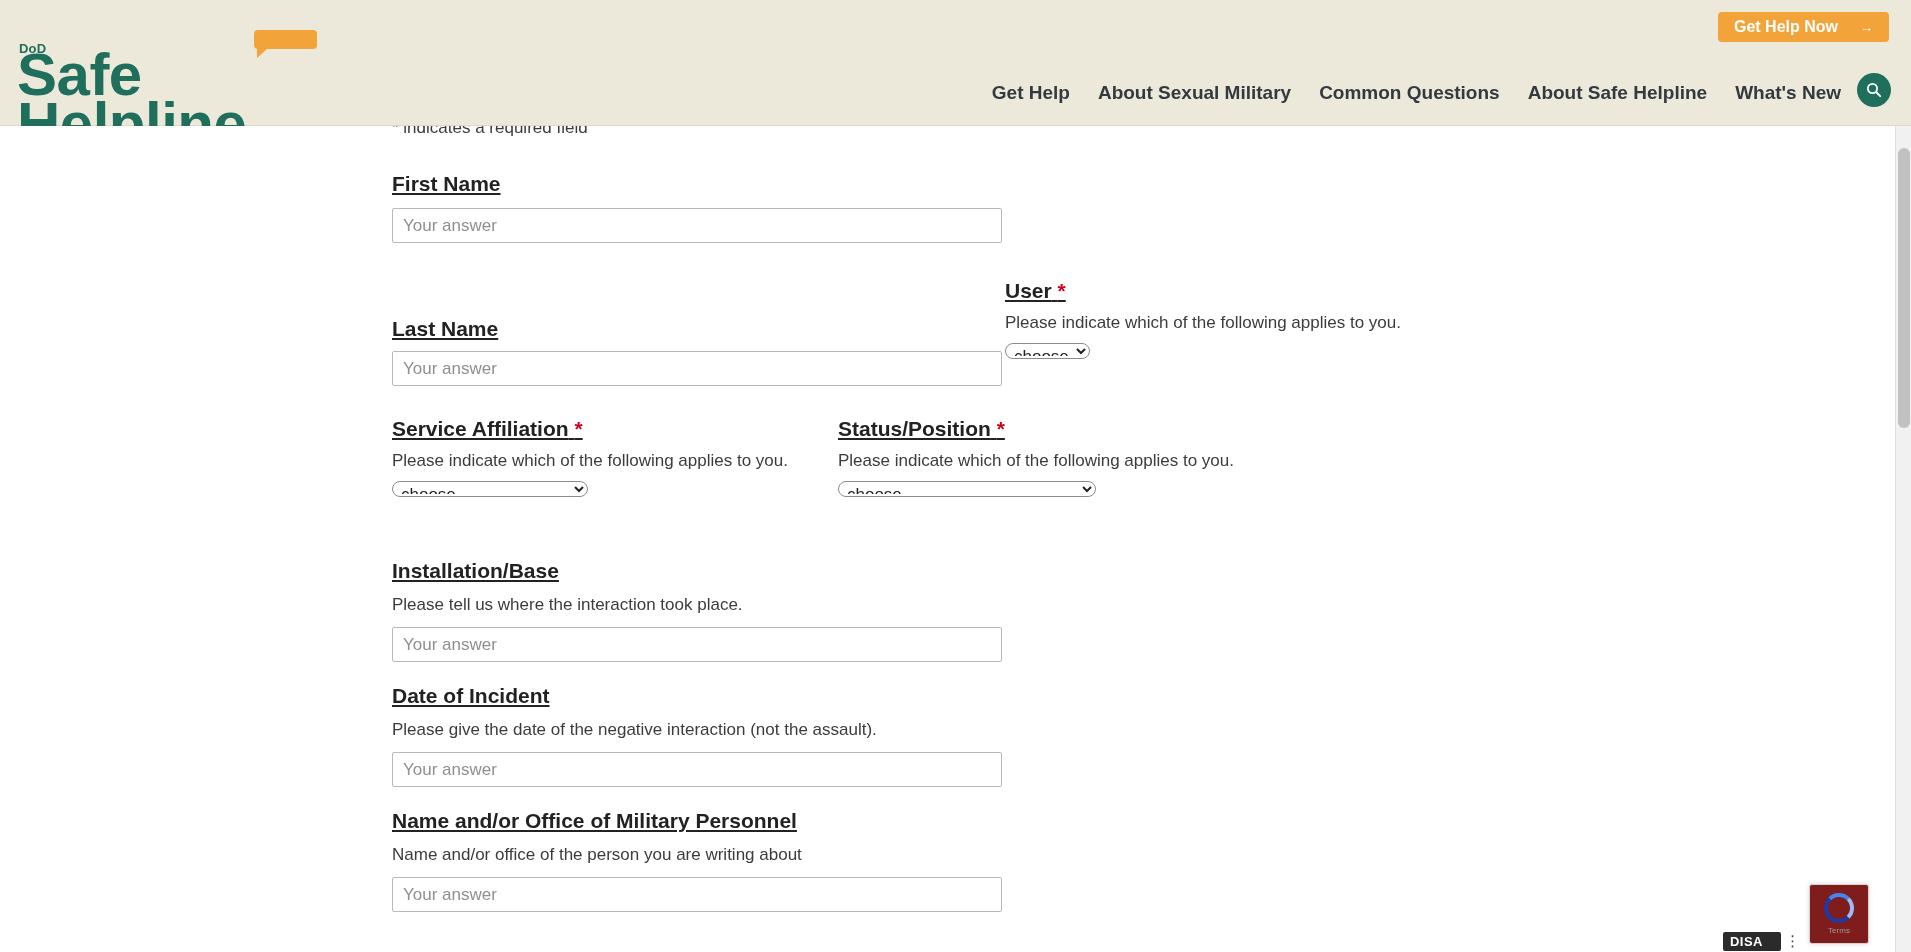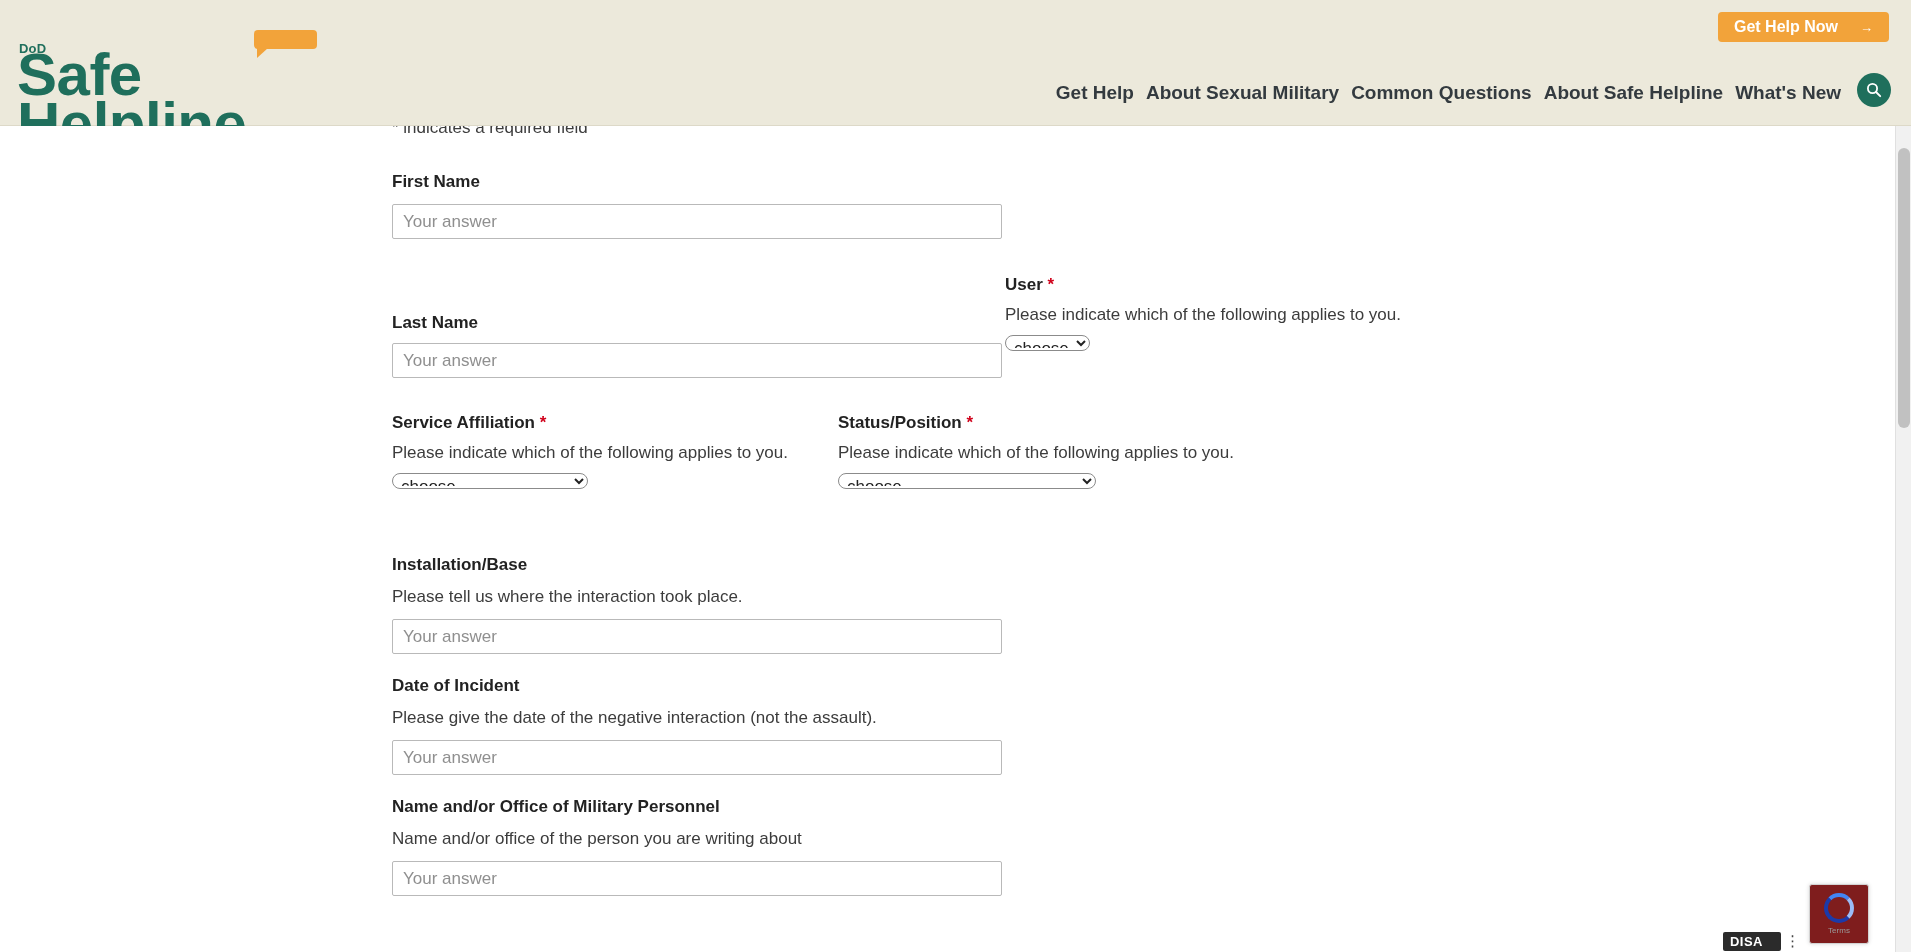--- a/index.html
+++ b/index.html
@@ -75,21 +75,21 @@
     gap: 22px;
   }
   .get-help-btn .arrow { font-size: 13px; }
 
   .nav {
     position: absolute;
     right: 70px;
     top: 82px;
     display: flex;
     align-items: center;
-    gap: 12px;
+    gap: 28px;
   }
   .nav-item {
     font-size: 19px;
     font-weight: bold;
     color: #333a3f;
     cursor: pointer;
     white-space: nowrap;
   }
   .search-circle {
     position: absolute;
@@ -120,24 +120,25 @@
   }
   .required-note {
     font-size: 17px;
     color: #3c3c3c;
     margin: 0 0 32px 0;
     height: 22px;
     overflow: hidden;
   }
 
   .field-label {
-    font-size: 17px;
+    font-size: 21px;
     font-weight: bold;
     color: #222;
     margin-bottom: 10px;
+    text-decoration: underline;
   }
   .req-star { color: #d0021b; font-weight: bold; }
   .field-help {
     font-size: 17px;
     color: #3c3c3c;
     margin-bottom: 10px;
   }
   input.answer {
     width: 610px;
     height: 35px;

